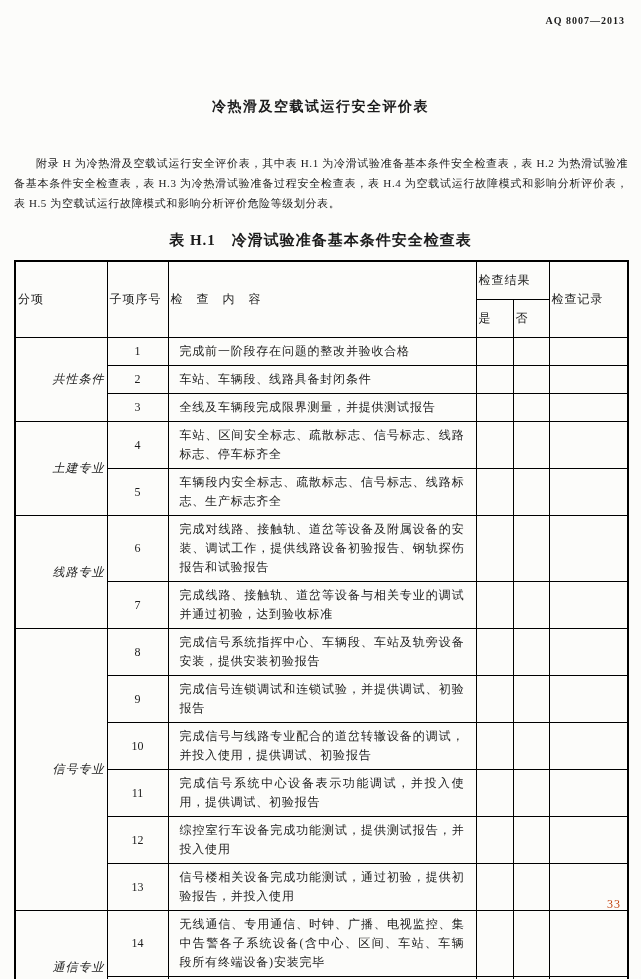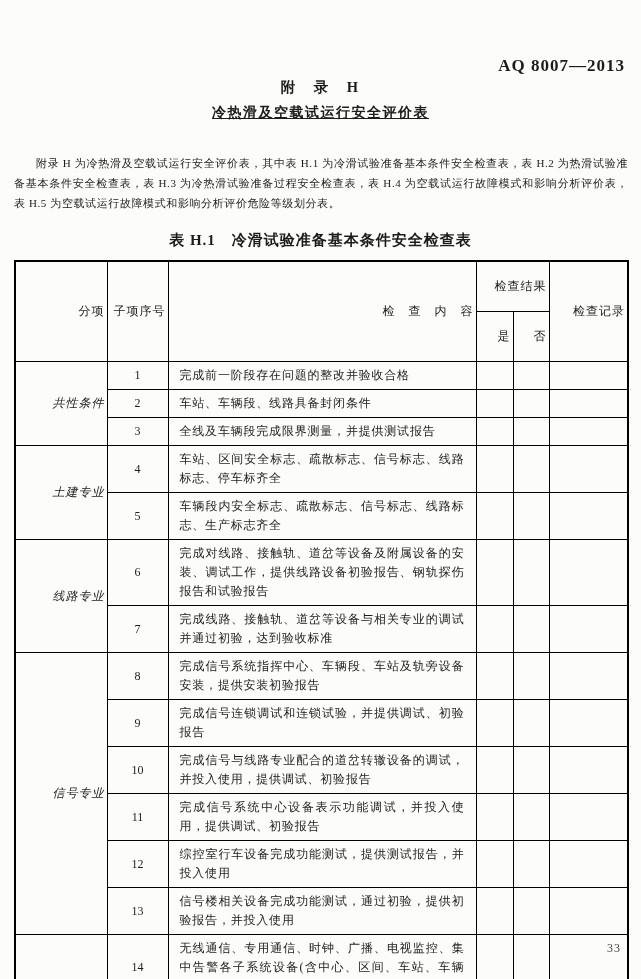--- a/index.html
+++ b/index.html
@@ -9,48 +9,46 @@
     background: #fcfcfa;
     font-family: "Liberation Serif", "DejaVu Serif", serif;
     color: #1c1c1c;
     overflow: hidden;
   }
   .doc-number {
     position: absolute;
     top: 15px;
     right: 16px;
     font-weight: bold;
-    font-size: 17px;
-    letter-spacing: 1px;
-    margin-top: 41px;
+    font-size: 10px;
+    letter-spacing: 1px;
   }
   .title-block {
     position: absolute;
     top: 78px;
     left: 0;
     width: 100%;
     text-align: center;
   }
   .title-main {
     font-size: 14.5px;
     font-weight: bold;
     letter-spacing: 2px;
   }
   .title-sub {
     margin-top: 7px;
     font-size: 12.5px;
     font-weight: bold;
     letter-spacing: 1px;
   }
   .title-third {
-    margin-top: 7px;
+    margin-top: 20px;
     font-size: 14px;
     font-weight: bold;
     letter-spacing: 1.5px;
-    text-decoration: underline;
   }
   .intro {
     position: absolute;
     top: 153px;
     left: 14px;
     width: 614px;
     font-size: 11px;
     line-height: 20px;
     letter-spacing: 0.6px;
     text-align: justify;
@@ -75,23 +73,23 @@
     table-layout: fixed;
     border: 2px solid #000;
     font-size: 12px;
   }
   .check-table th, .check-table td {
     border: 1px solid #000;
     font-weight: normal;
     vertical-align: middle;
   }
   .check-table thead th {
-    text-align: right;
-    letter-spacing: 1px;
-    padding: 16px 2px;
+    text-align: left;
+    letter-spacing: 1px;
+    padding: 10px 2px;
   }
   .check-table thead tr.h1 th { height: 22px; }
   .check-table thead tr.h2 th { height: 23px; }
   td.cat {
     text-align: right;
     letter-spacing: 1px;
     padding: 2px;
     font-style: italic;
   }
   td.num {
@@ -100,34 +98,33 @@
   }
   td.content {
     text-align: justify;
     padding: 4px 11px;
     line-height: 19px;
     letter-spacing: 0.8px;
   }
   td.blank { background: transparent; }
   .page-number {
     position: absolute;
-    top: 941px;
+    top: 897px;
     right: 20px;
     font-size: 12px;
-    color: #404040;
+    color: #c2410c;
     letter-spacing: 1px;
   }
 </style>
 </head>
 <body>
 
 <div class="doc-number">AQ 8007—2013</div>
 
 <div class="title-block">
-  <div class="title-main">附　录　H</div>
   <div class="title-third">冷热滑及空载试运行安全评价表</div>
 </div>
 
 <p class="intro">附录 H 为冷热滑及空载试运行安全评价表，其中表 H.1 为冷滑试验准备基本条件安全检查表，表 H.2 为热滑试验准备基本条件安全检查表，表 H.3 为冷热滑试验准备过程安全检查表，表 H.4 为空载试运行故障模式和影响分析评价表，表 H.5 为空载试运行故障模式和影响分析评价危险等级划分表。</p>
 
 <div class="table-caption">表 H.1　冷滑试验准备基本条件安全检查表</div>
 
 <table class="check-table">
   <colgroup>
     <col style="width:92px">

